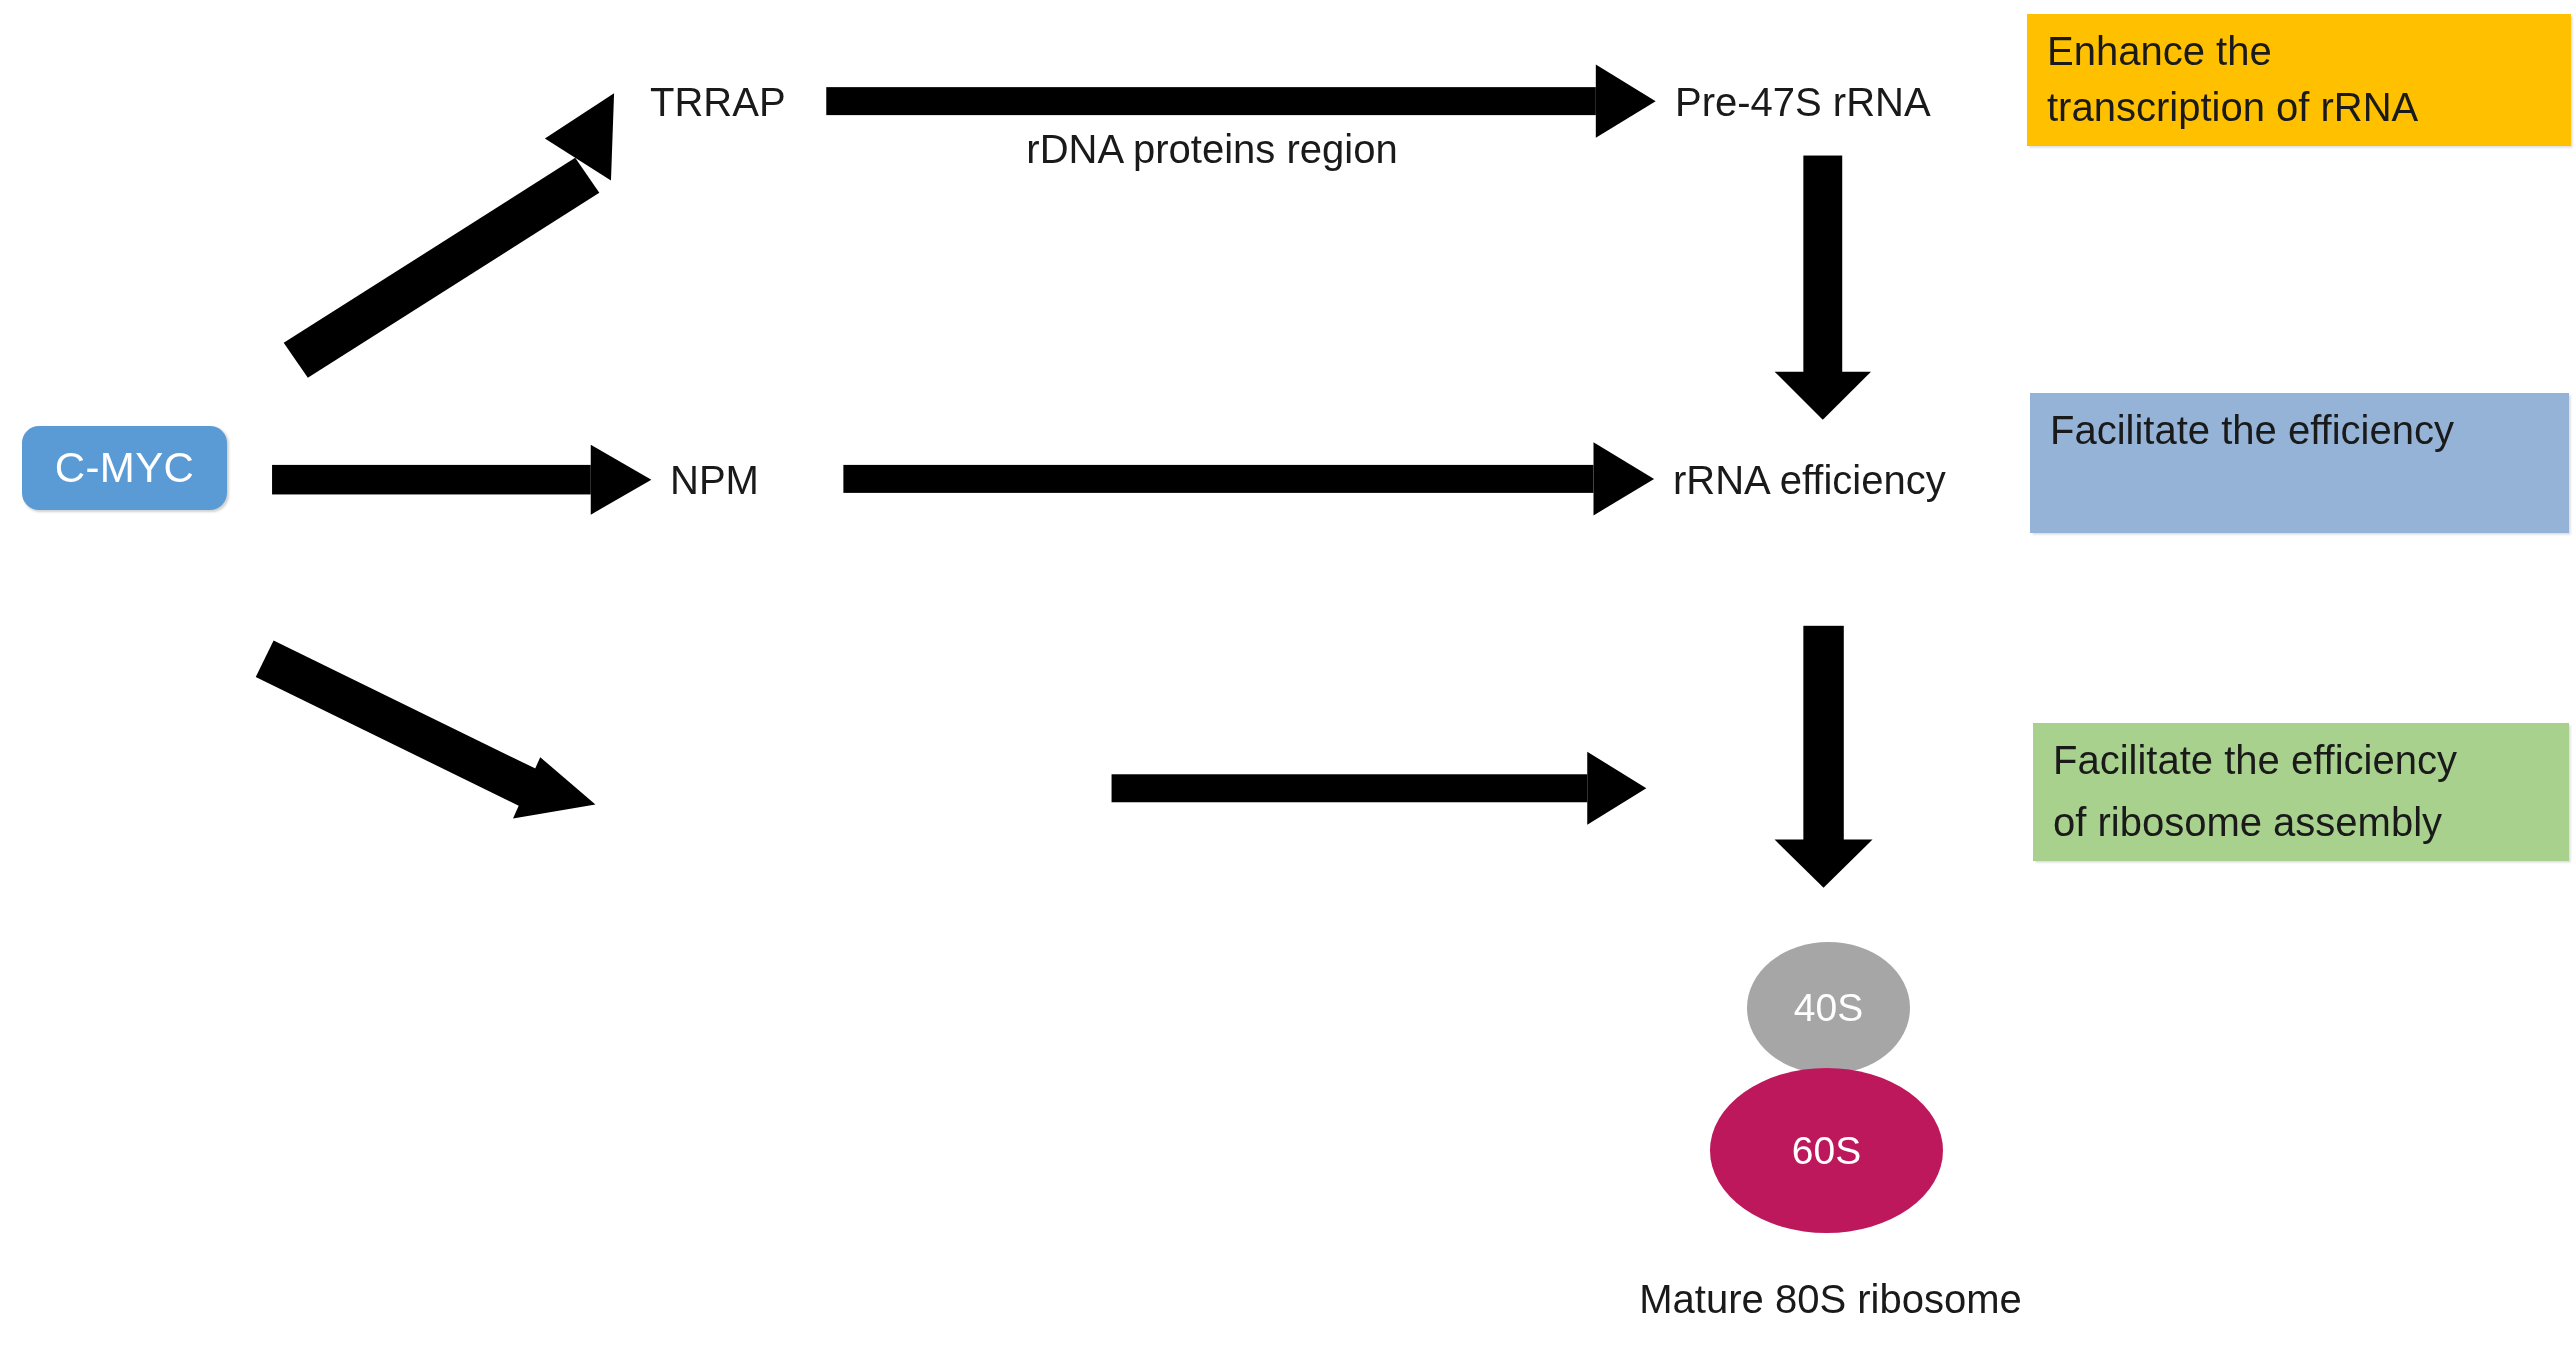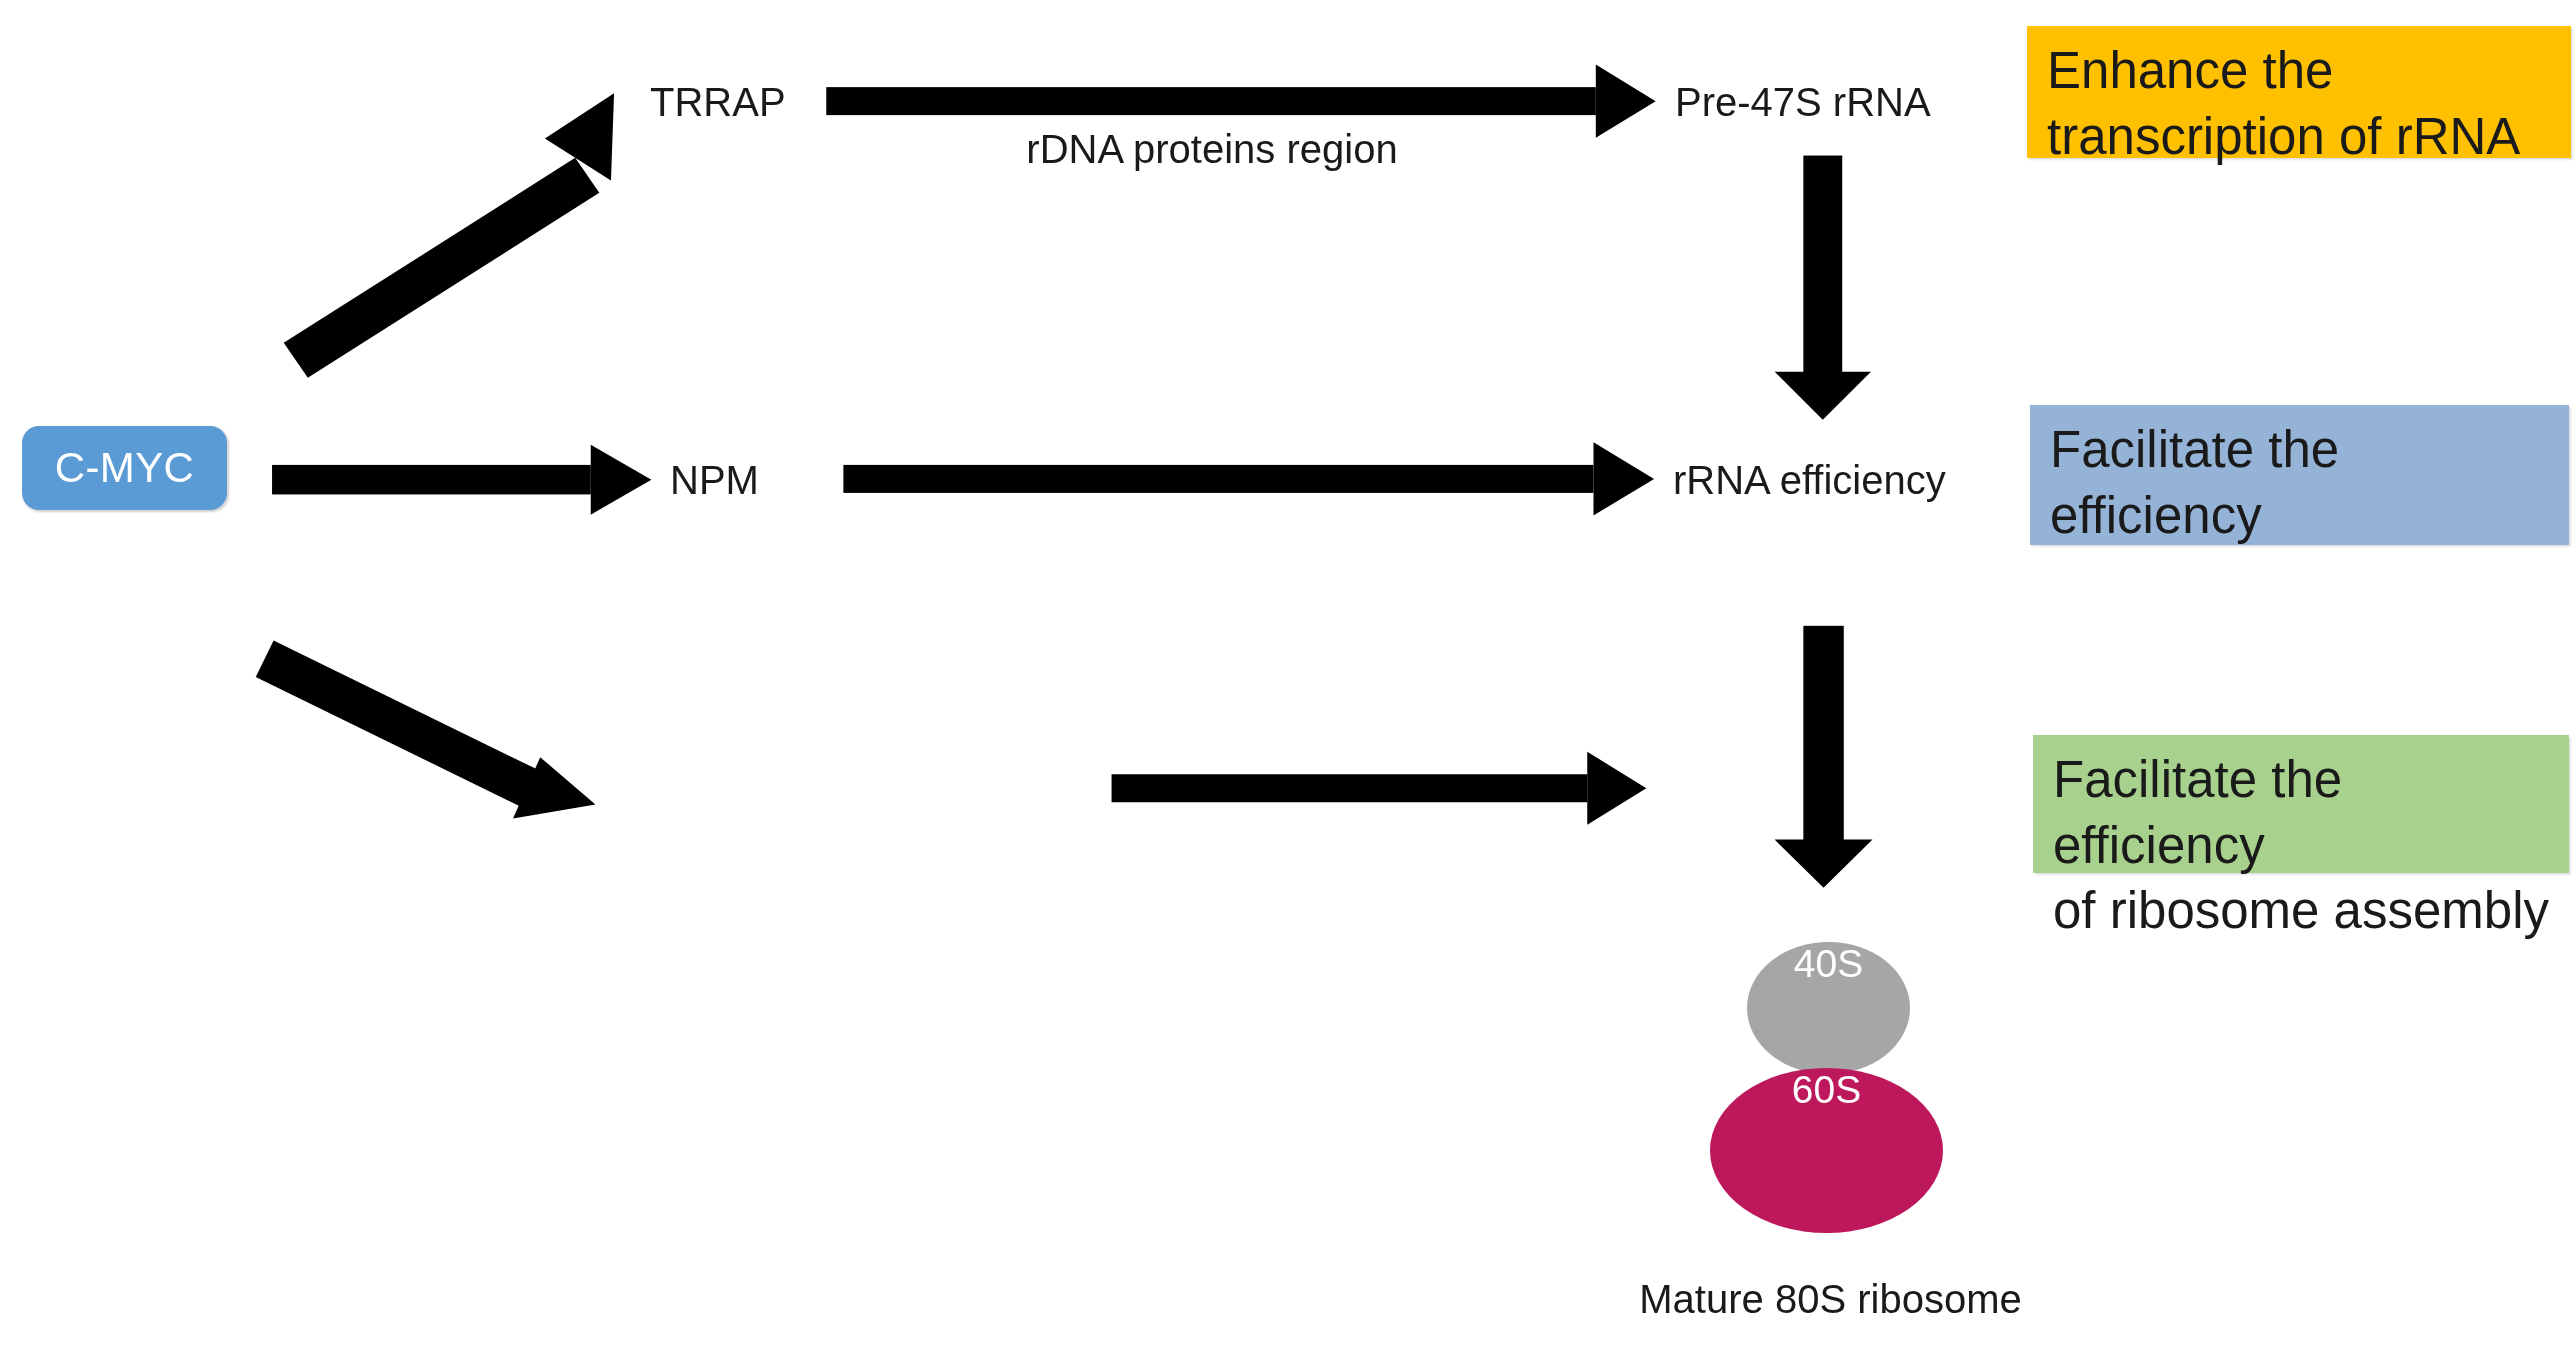--- a/index.html
+++ b/index.html
@@ -41,35 +41,35 @@
     color: #1a1a1a;
     font-size: 40px;
     line-height: 1.18;
     white-space: pre;
   }
   .label.center { text-align: center; }
 
   
   .outcome {
     color: #1a1a1a;
-    font-size: 51px;
+    font-size: 40px;
     line-height: 1.28;
     padding: 12.4px 17px 12.4px 20px;
     box-sizing: border-box;
     box-shadow: 1.6px 1.6px 2.3px rgba(0,0,0,0.16);
     display: flex;
     flex-direction: column;
-    justify-content: flex-start;
-    margin-top: 12px;
+    justify-content: space-between;
   }
 
   
   .subunit {
     border-radius: 50%;
     display: flex;
+    align-items: center;
     justify-content: center;
     color: #ffffff;
     font-size: 39px;
   }
 
   svg.arrow-layer {
     position: absolute;
     left: 0; top: 0;
     width: 2576px;
     height: 1355px;

